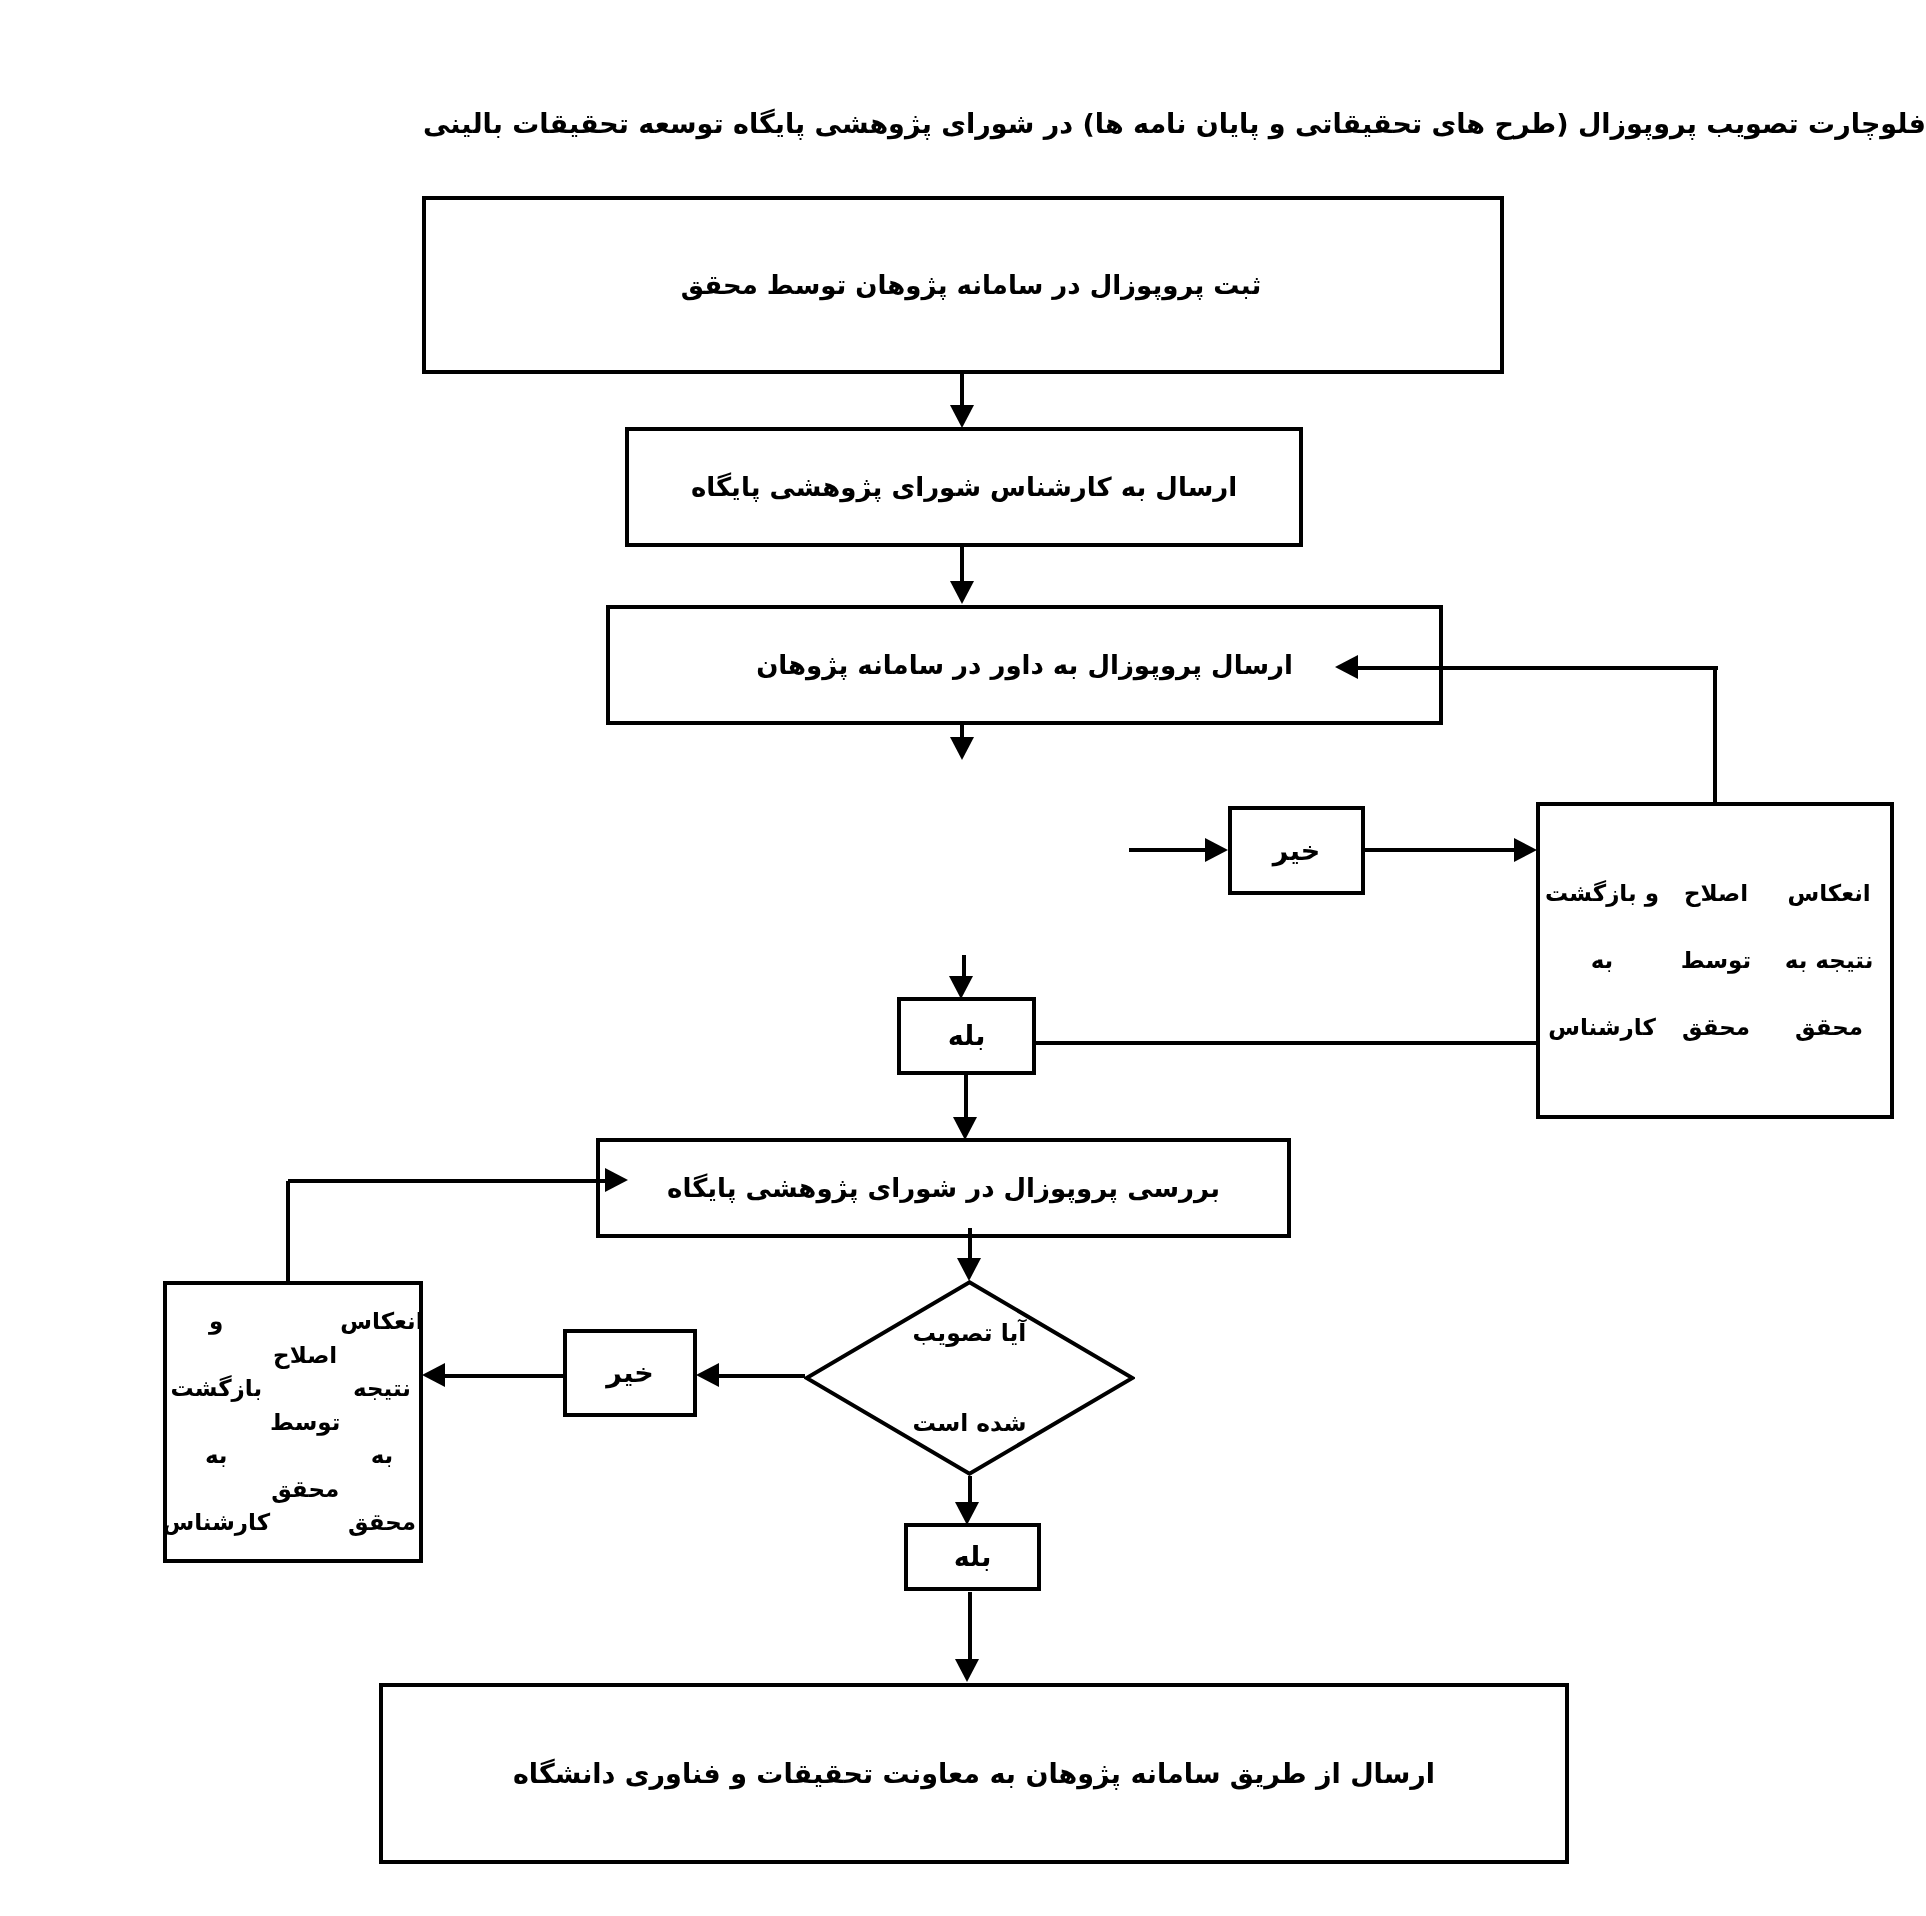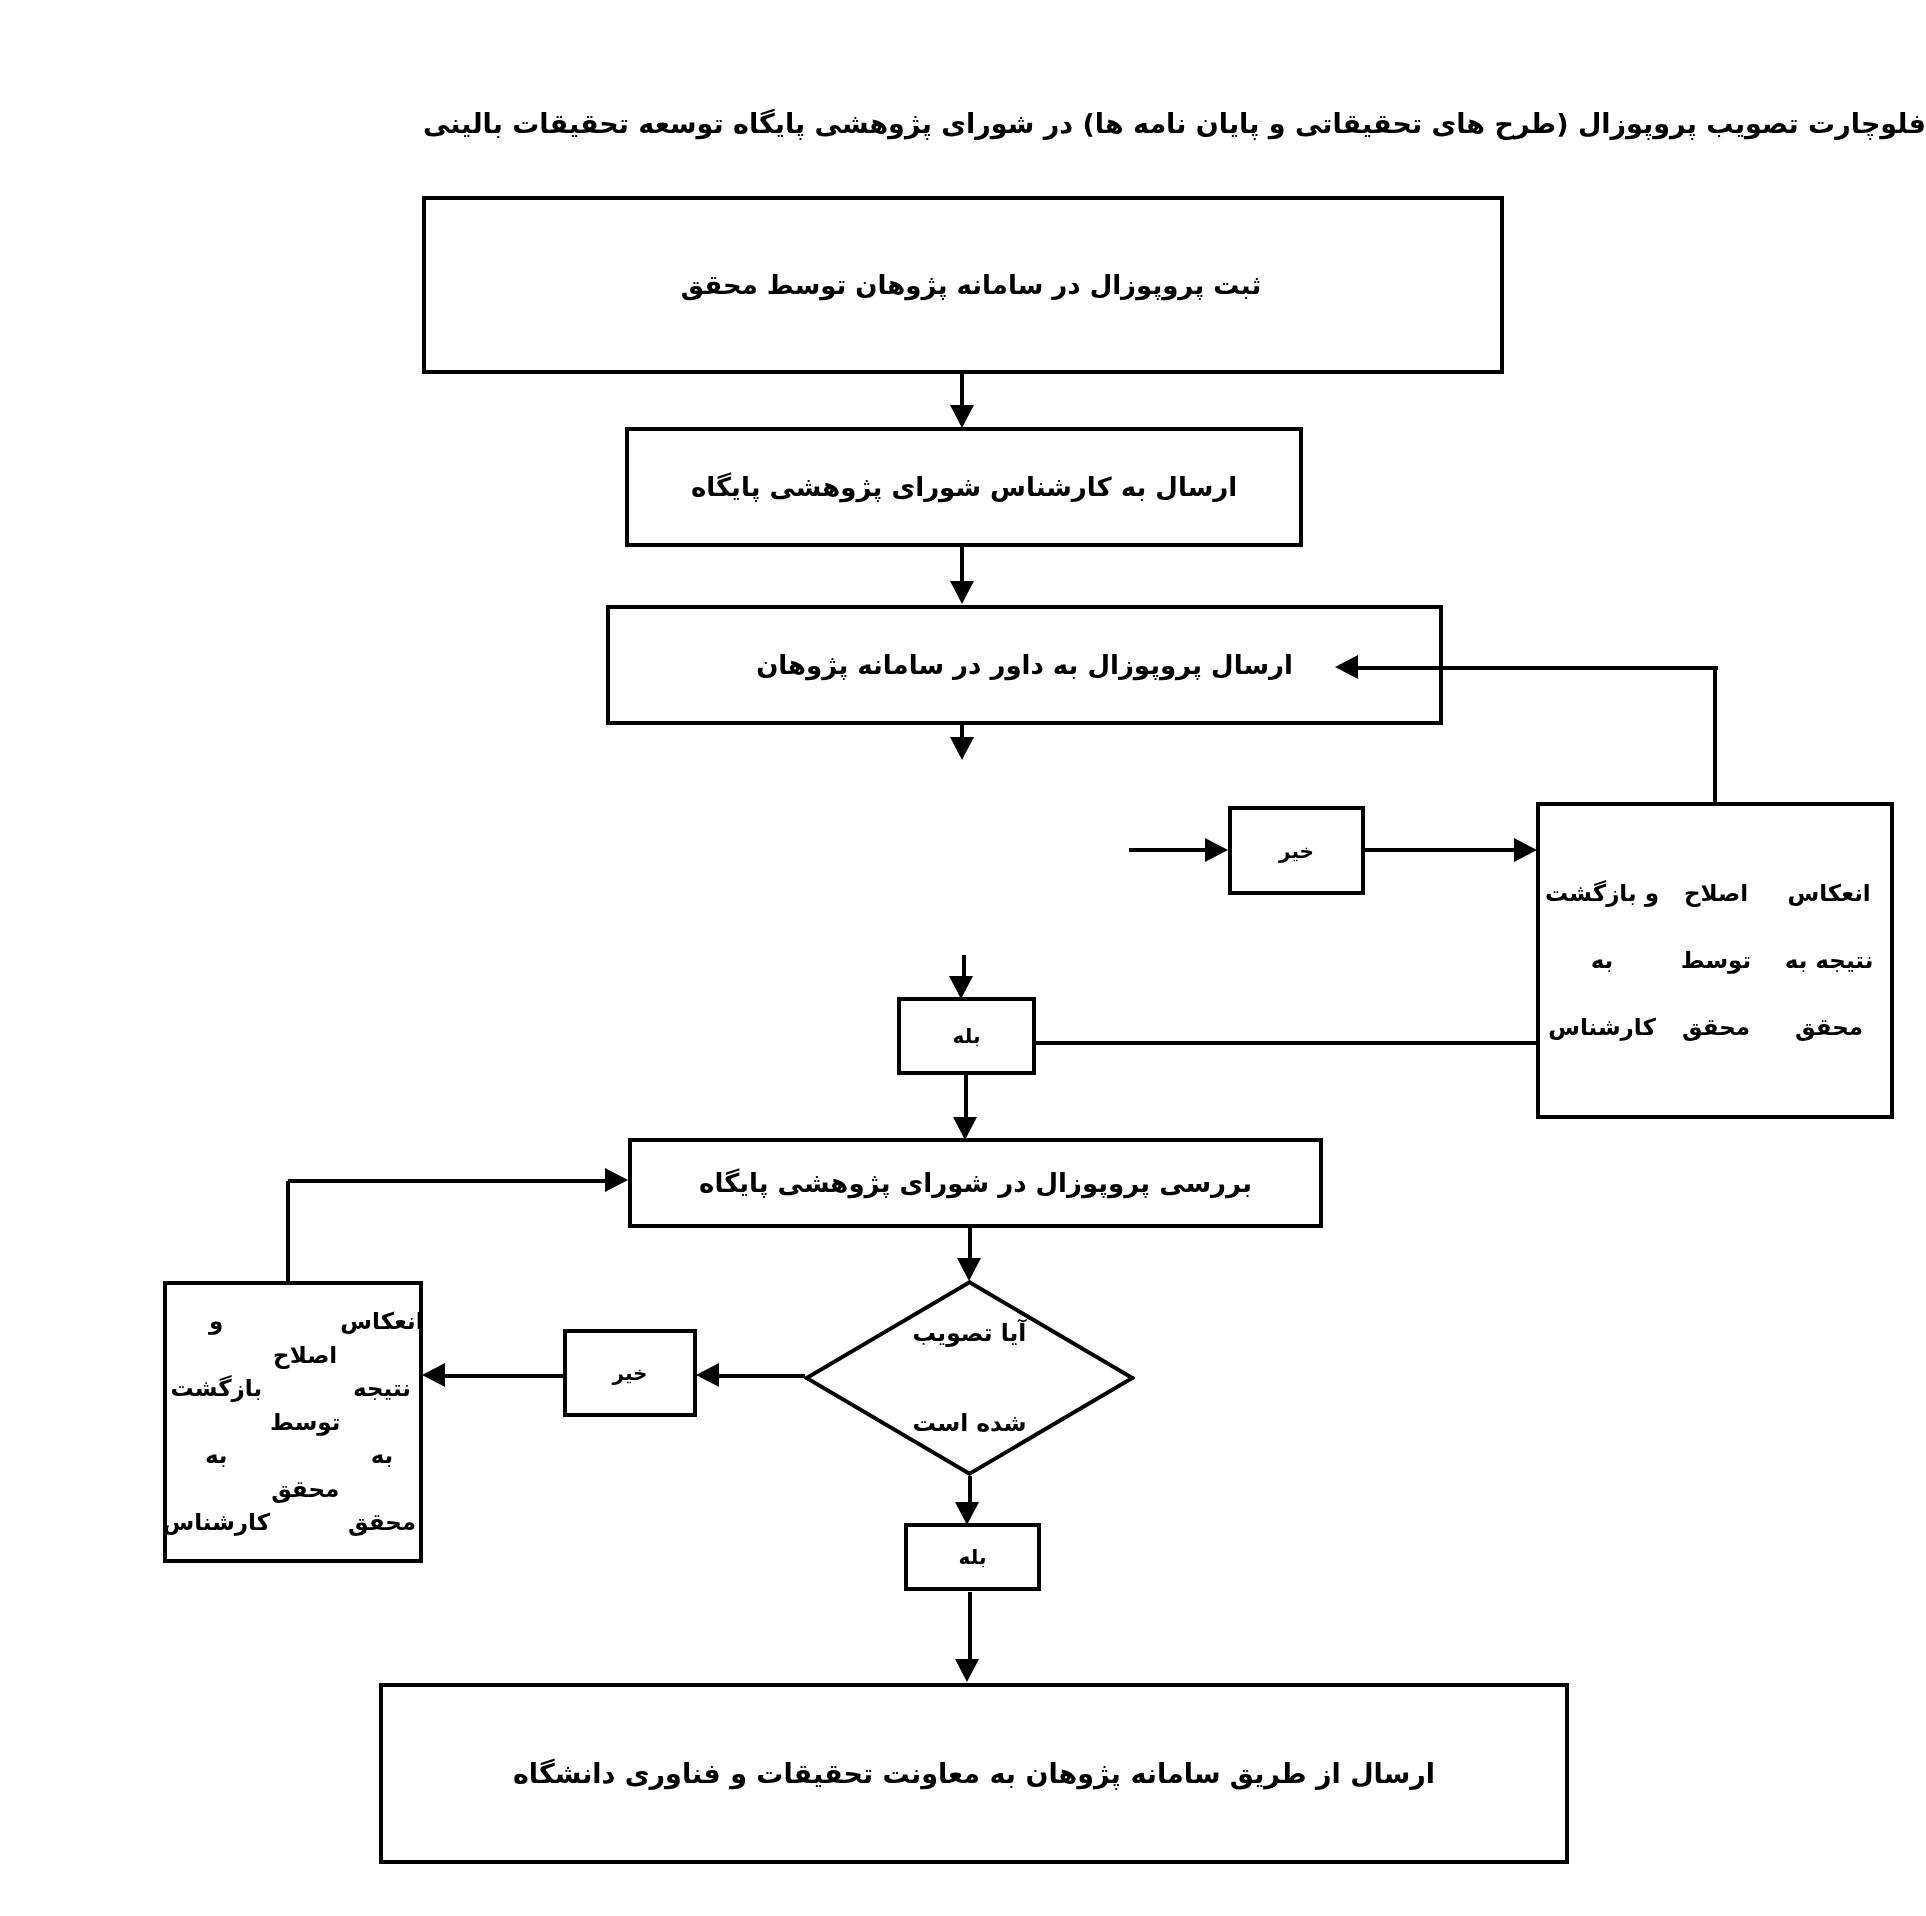--- a/index.html
+++ b/index.html
@@ -31,21 +31,21 @@
     border: 4.6px solid #000000;
     background: #ffffff;
     display: flex;
     align-items: center;
     justify-content: center;
     text-align: center;
     font-weight: 700;
     font-size: 26px;
     line-height: 1.4;
   }
-  .node.small { font-size: 20px; }
+  .node.small { font-size: 27px; }
   .node.multi {
     flex-direction: row;
     font-size: 23px;
   }
   .node.multi p { margin: 0; line-height: 67px; }
   .diamond {
     position: absolute;
     box-sizing: border-box;
   }
   .diamond svg { position: absolute; left: 0; top: 0; }
@@ -101,21 +101,21 @@
   <div class="node small" style="left:897px; top:997px; width:139px; height:78px;">
     <span>بله</span>
   </div>
 
   <div class="node multi" style="left:1536px; top:802px; width:358px; height:317px;">
     <p>انعکاس نتیجه به محقق</p>
     <p>اصلاح توسط محقق</p>
     <p>و بازگشت به کارشناس</p>
   </div>
 
-  <div class="node" style="left:628px; top:1138px; width:695px; height:90px;">
+  <div class="node" style="left:596px; top:1138px; width:695px; height:100px;">
     <span>بررسی پروپوزال در شورای پژوهشی پایگاه</span>
   </div>
 
   <div class="diamond" style="left:804px; top:1280px; width:331px; height:196px;">
     <svg width="331" height="196" viewBox="0 0 580 344">
       <polygon points="290,4 576,172 290,340 4,172" fill="#ffffff" stroke="#000000" stroke-width="7"></polygon>
     </svg>
     <div class="dlabel">
       <p>آیا تصویب</p>
       <p>شده است</p>

